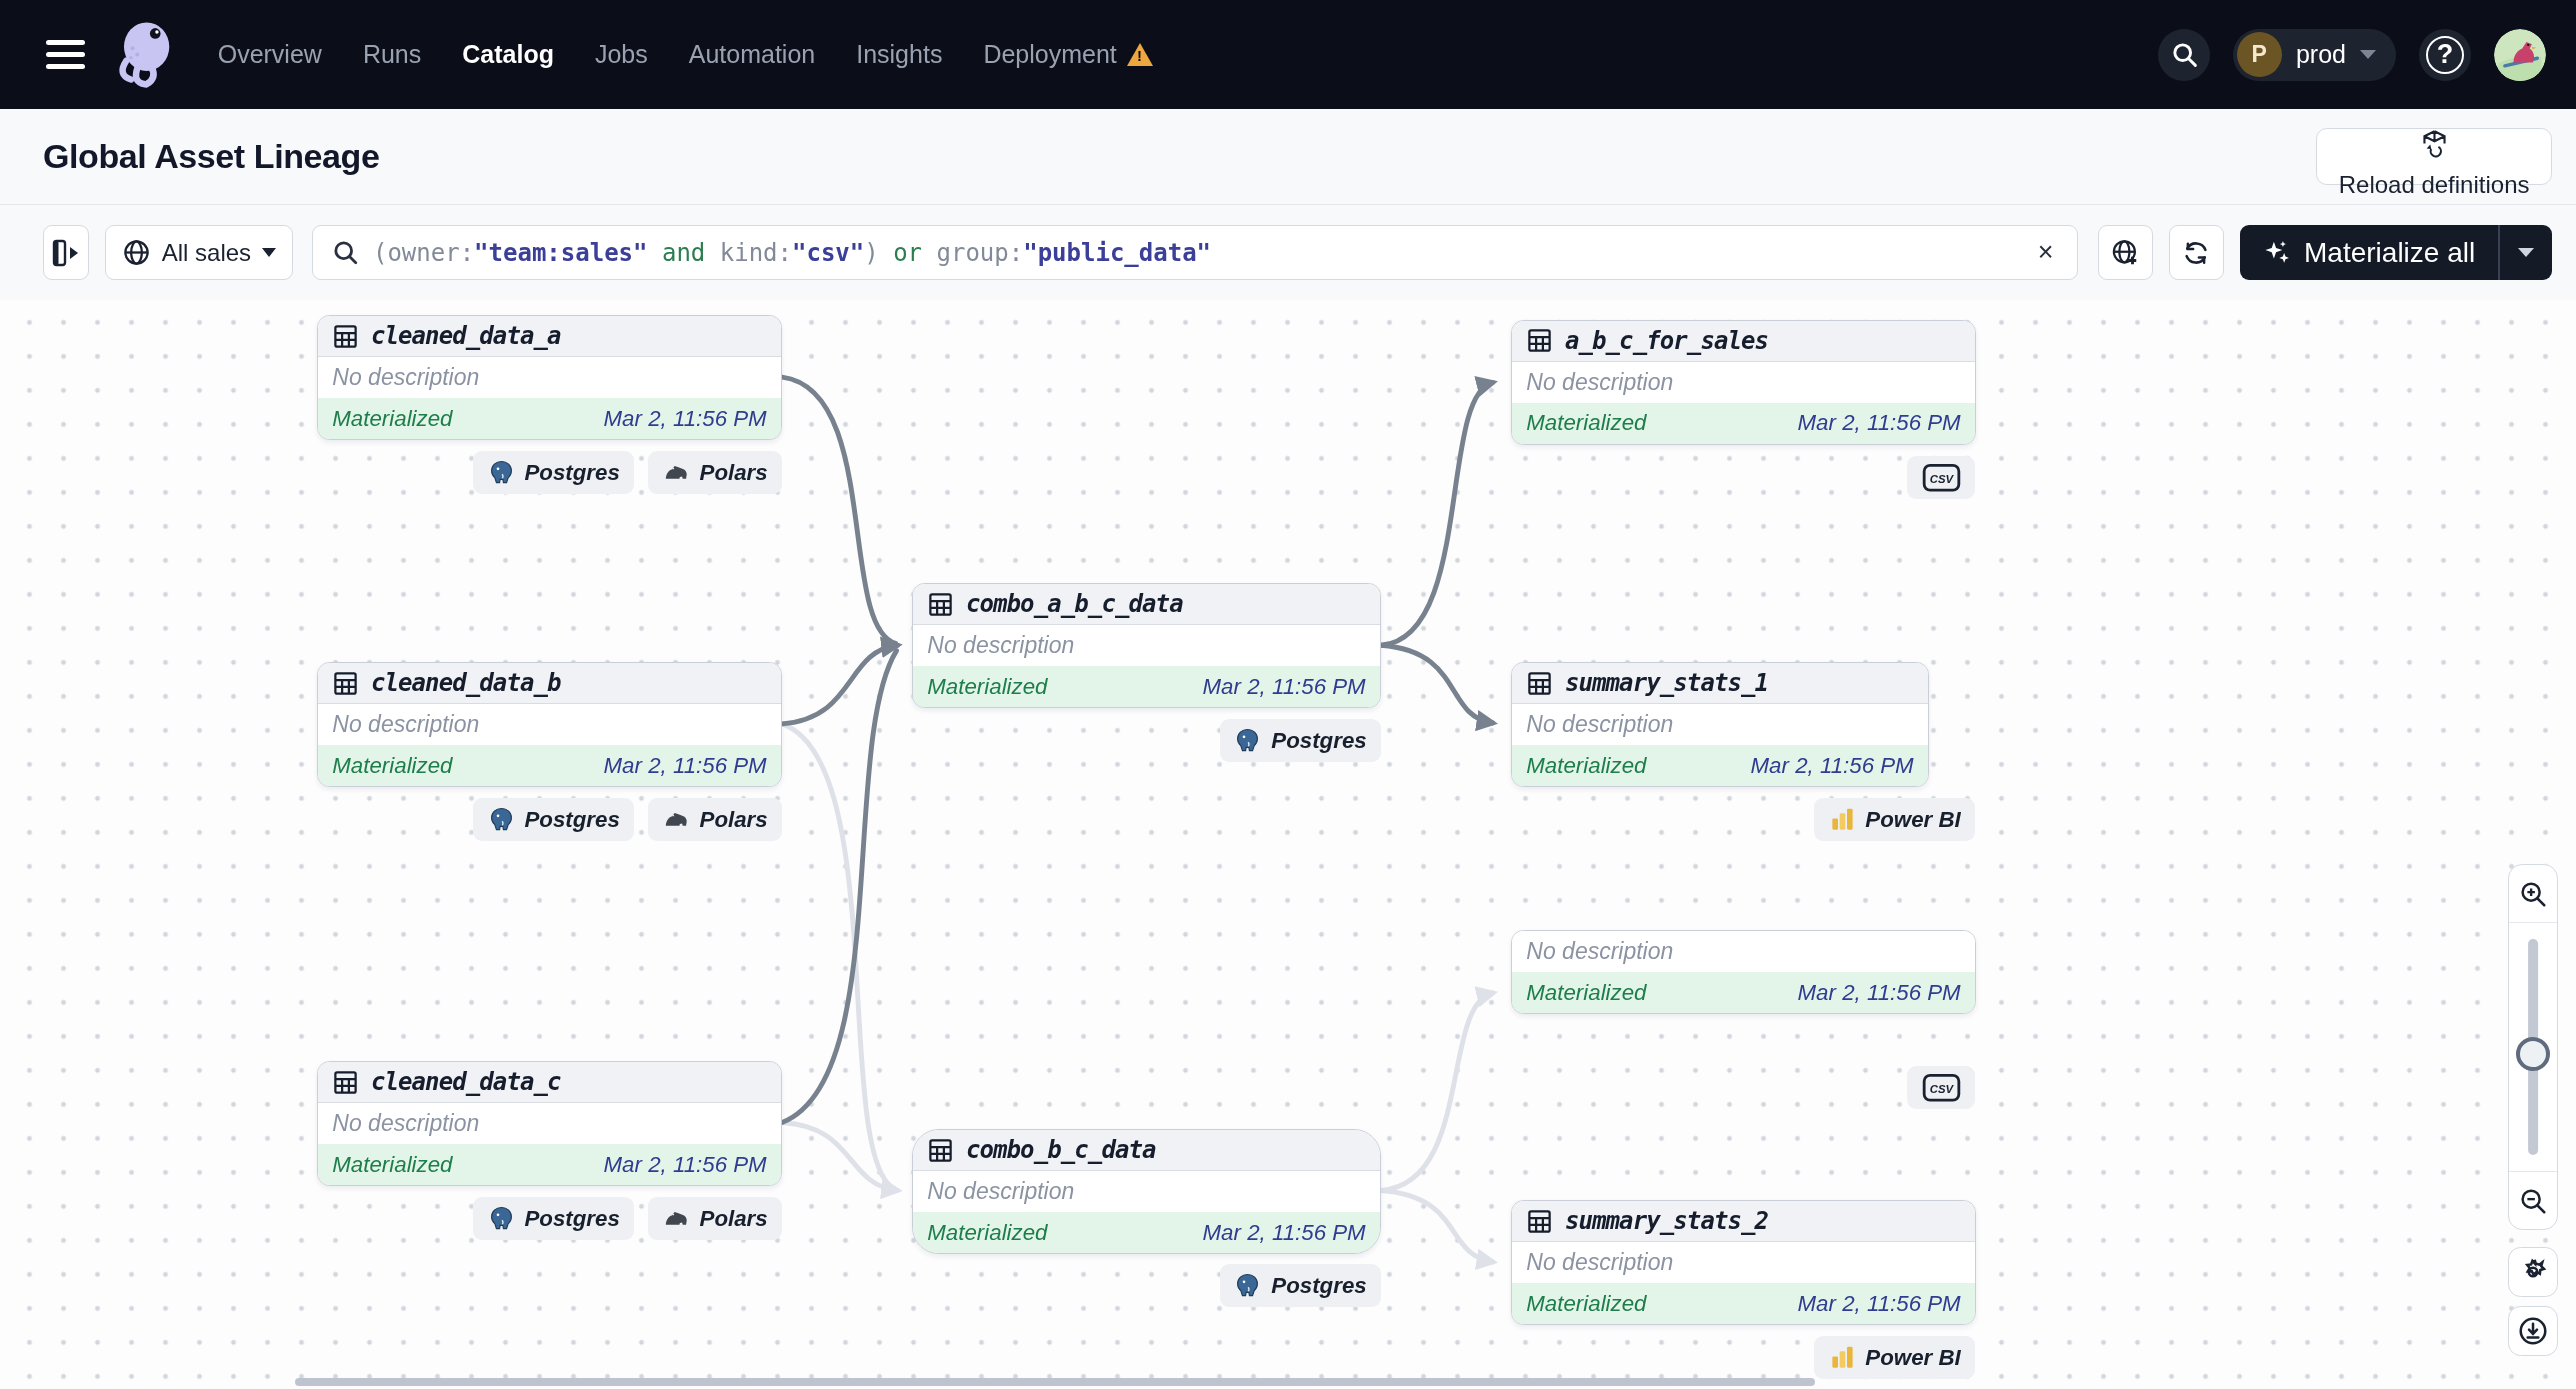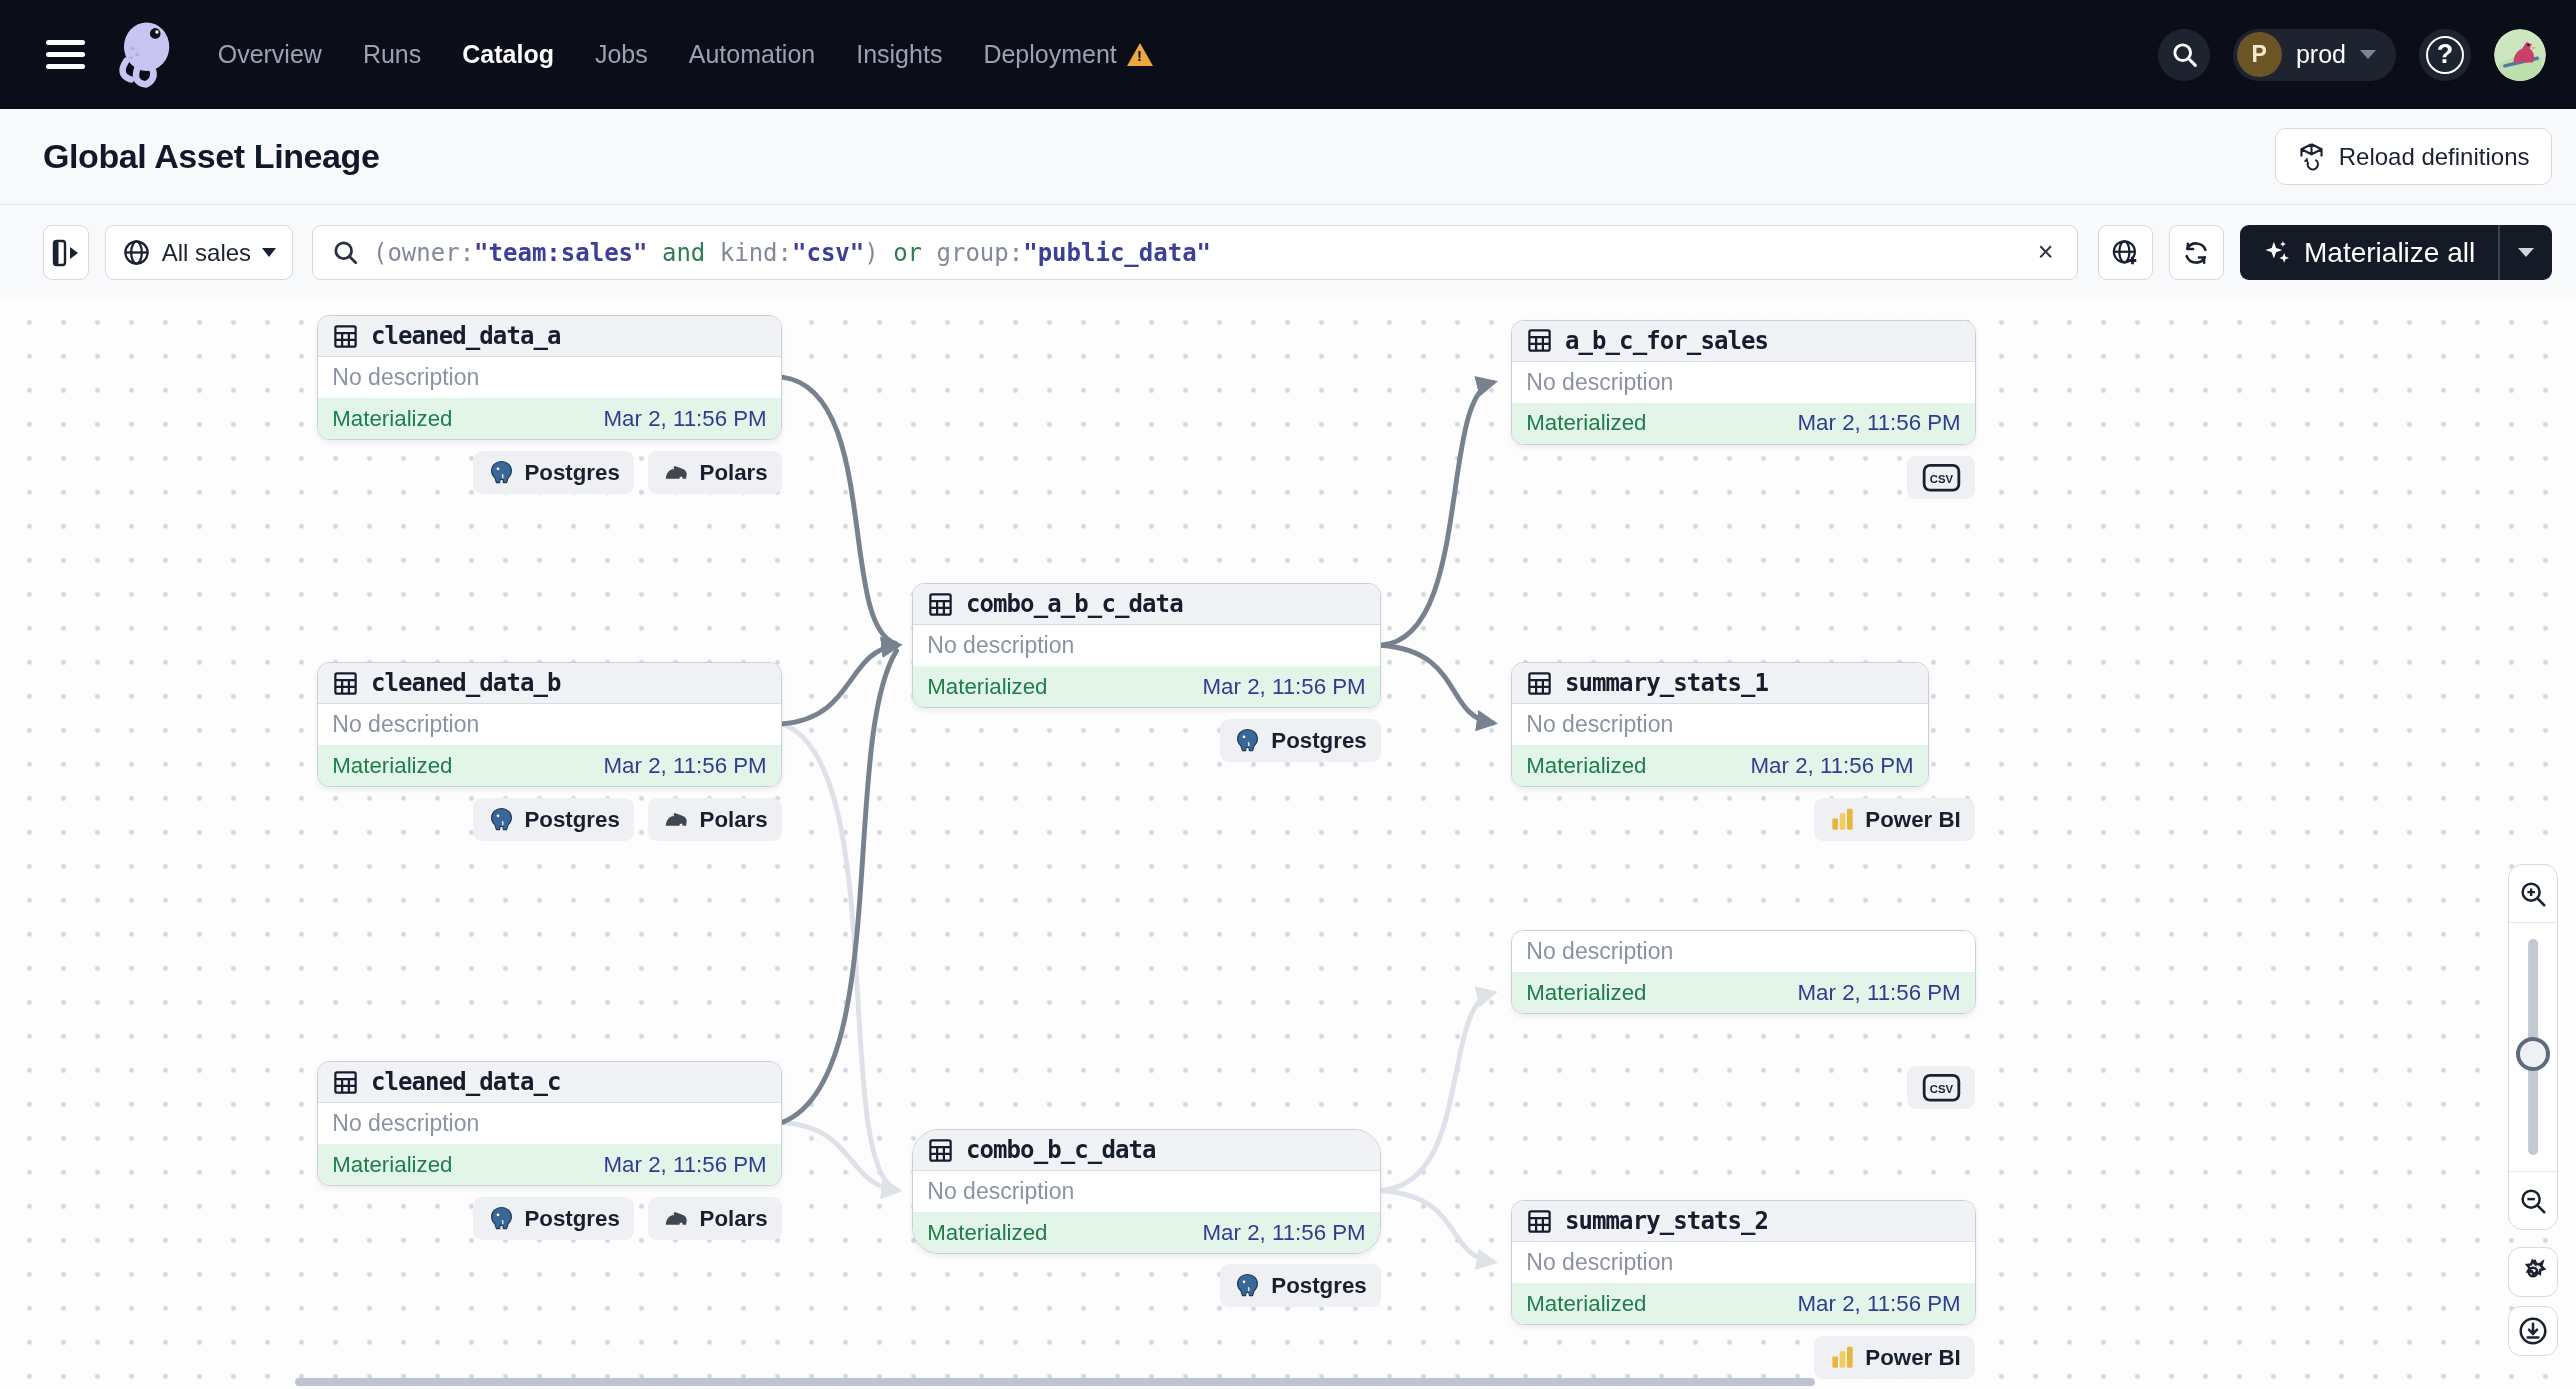--- a/index.html
+++ b/index.html
@@ -30,21 +30,21 @@
   .ws-pill{height:52px;background:#1e2330;border-radius:26px;display:flex;align-items:center;padding:0 19.7px 0 3.6px;gap:14.3px;cursor:pointer;}
   .ws-badge{width:45px;height:45px;border-radius:50%;background:#6b5524;color:#f4e9d0;font-size:23px;font-weight:700;display:flex;align-items:center;justify-content:center;}
   .ws-name{color:#fff;font-size:25px;font-weight:500;}
   .chev{width:0;height:0;border-left:8px solid transparent;border-right:8px solid transparent;border-top:9.8px solid #7d8595;}
   .help-q{color:#fff;font-size:27px;font-weight:700;border:2.7px solid #fff;border-radius:50%;width:38px;height:38px;display:flex;align-items:center;justify-content:center;}
   .avatar{width:52px;height:52px;border-radius:50%;overflow:hidden;cursor:pointer;}
 
   
   .page-header{height:96px;background:var(--panel-bg);border-bottom:0.9px solid var(--border-soft);display:flex;align-items:center;padding:0 24px 0 43px;flex:0 0 auto;}
   .page-title{font-size:34px;font-weight:700;color:#12182a;letter-spacing:-0.4px;}
-  .reload-btn{margin-left:auto;height:57px;background:#fff;border:1.8px solid var(--border);border-radius:10.7px;display:flex;align-items:center;gap:12.5px;padding:0 21.5px;font-size:24px;font-weight:500;color:var(--ink);cursor:pointer;}
+  .reload-btn{margin-left:auto;height:57px;background:#fff;border:1.8px solid var(--border);border-radius:10.7px;display:flex;align-items:center;gap:12.5px;padding:0 21.5px;font-size:24px;font-weight:500;color:var(--ink);cursor:pointer;flex-direction:column;}
 
   
   .toolbar{height:95px;background:var(--panel-bg);display:flex;align-items:center;padding:0 24px 0 43px;flex:0 0 auto;}
   .tool-btn{height:55px;background:#fff;border:1.8px solid var(--border);border-radius:9px;display:flex;align-items:center;justify-content:center;cursor:pointer;color:var(--ink);}
   .toggle-btn{width:46px;margin-right:16px;}
   .assets-btn{padding:0 16px;gap:10.7px;font-size:24px;font-weight:500;margin-right:19.7px;}
   .chev-dark{width:0;height:0;border-left:7.2px solid transparent;border-right:7.2px solid transparent;border-top:9px solid var(--ink);}
   .searchbox{flex:1;height:55px;background:#fff;border:1.8px solid var(--border);border-radius:9px;display:flex;align-items:center;padding:0 18px;gap:12.5px;margin-right:19.7px;}
   .query{flex:1;font-family:"DejaVu Sans Mono",monospace;font-size:24px;white-space:nowrap;overflow:hidden;}
   .q-plain{color:#828a99;}
@@ -52,21 +52,21 @@
   .q-operator{color:#2d7d51;}
   .clear-x{font-size:27px;color:#2a3040;cursor:pointer;padding:0 5.4px;font-weight:400;}
   .sq-btn{width:55px;margin-right:16px;}
   .materialize{height:55px;background:#151a27;border-radius:9px;display:flex;align-items:stretch;color:#fff;overflow:hidden;cursor:pointer;}
   .mat-main{display:flex;align-items:center;gap:12.5px;padding:0 23px;font-size:28px;font-weight:500;}
   .mat-div{width:1.8px;background:#3a4152;}
   .mat-caret{width:52px;display:flex;align-items:center;justify-content:center;}
   .chev-light{width:0;height:0;border-left:8px solid transparent;border-right:8px solid transparent;border-top:9.8px solid #cfd4de;}
 
   
-  .canvas{position:relative;flex:1;background:#fdfdfe;background-image:radial-gradient(circle,#d3d7dd 2.3px,transparent 2.7px);background-size:34px 34px;background-position:12.5px 5.4px;overflow:hidden;}
+  .canvas{position:relative;flex:1;background:#fdfdfe;background-image:radial-gradient(circle,#d3d7dd 2.3px,transparent 2.7px);background-size:34px 34px;background-position:12.5px 5.4px;overflow:hidden;font-style:italic;}
   .edges{position:absolute;left:0;top:0;}
   .asset-node{position:absolute;background:#fff;border:1.8px solid #c9ced7;border-radius:12.5px;box-shadow:0 2.7px 5.4px rgba(20,30,50,.07);cursor:pointer;overflow:hidden;}
   .node-header{height:41px;background:#f1f2f5;border-bottom:0.9px solid #d9dce1;display:flex;align-items:center;gap:11.6px;padding:0 14.3px;}
   .node-name{font-family:"DejaVu Sans Mono",monospace;font-size:24px;font-weight:600;color:#161d2d;letter-spacing:-0.9px;}
   .node-desc{height:41px;display:flex;align-items:center;padding:0 14.3px;font-size:23px;color:var(--ink-soft);background:#fff;}
   .node-status{height:41px;background:var(--mint);display:flex;align-items:center;justify-content:space-between;padding:0 14.3px;}
   .status-label{font-size:22.3px;color:var(--green);}
   .status-ts{font-size:22.3px;color:var(--navy-ts);}
   .tag-row{position:absolute;display:flex;gap:14.3px;justify-content:flex-end;}
   .tag-pill{height:43px;background:var(--pill-bg);border-radius:9px;display:flex;align-items:center;gap:9.8px;padding:0 14.3px;font-size:22.3px;font-weight:700;color:#18202e;cursor:pointer;}

